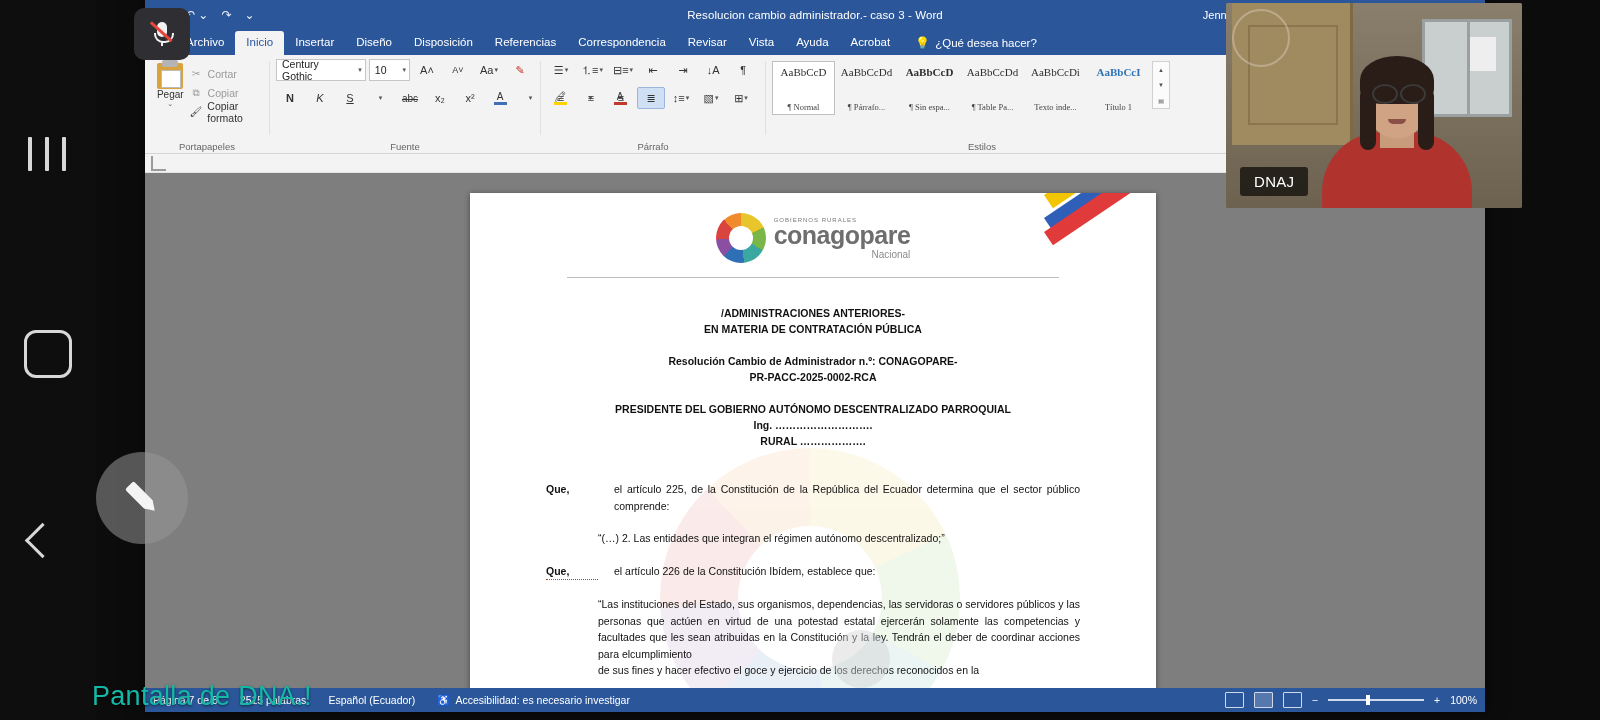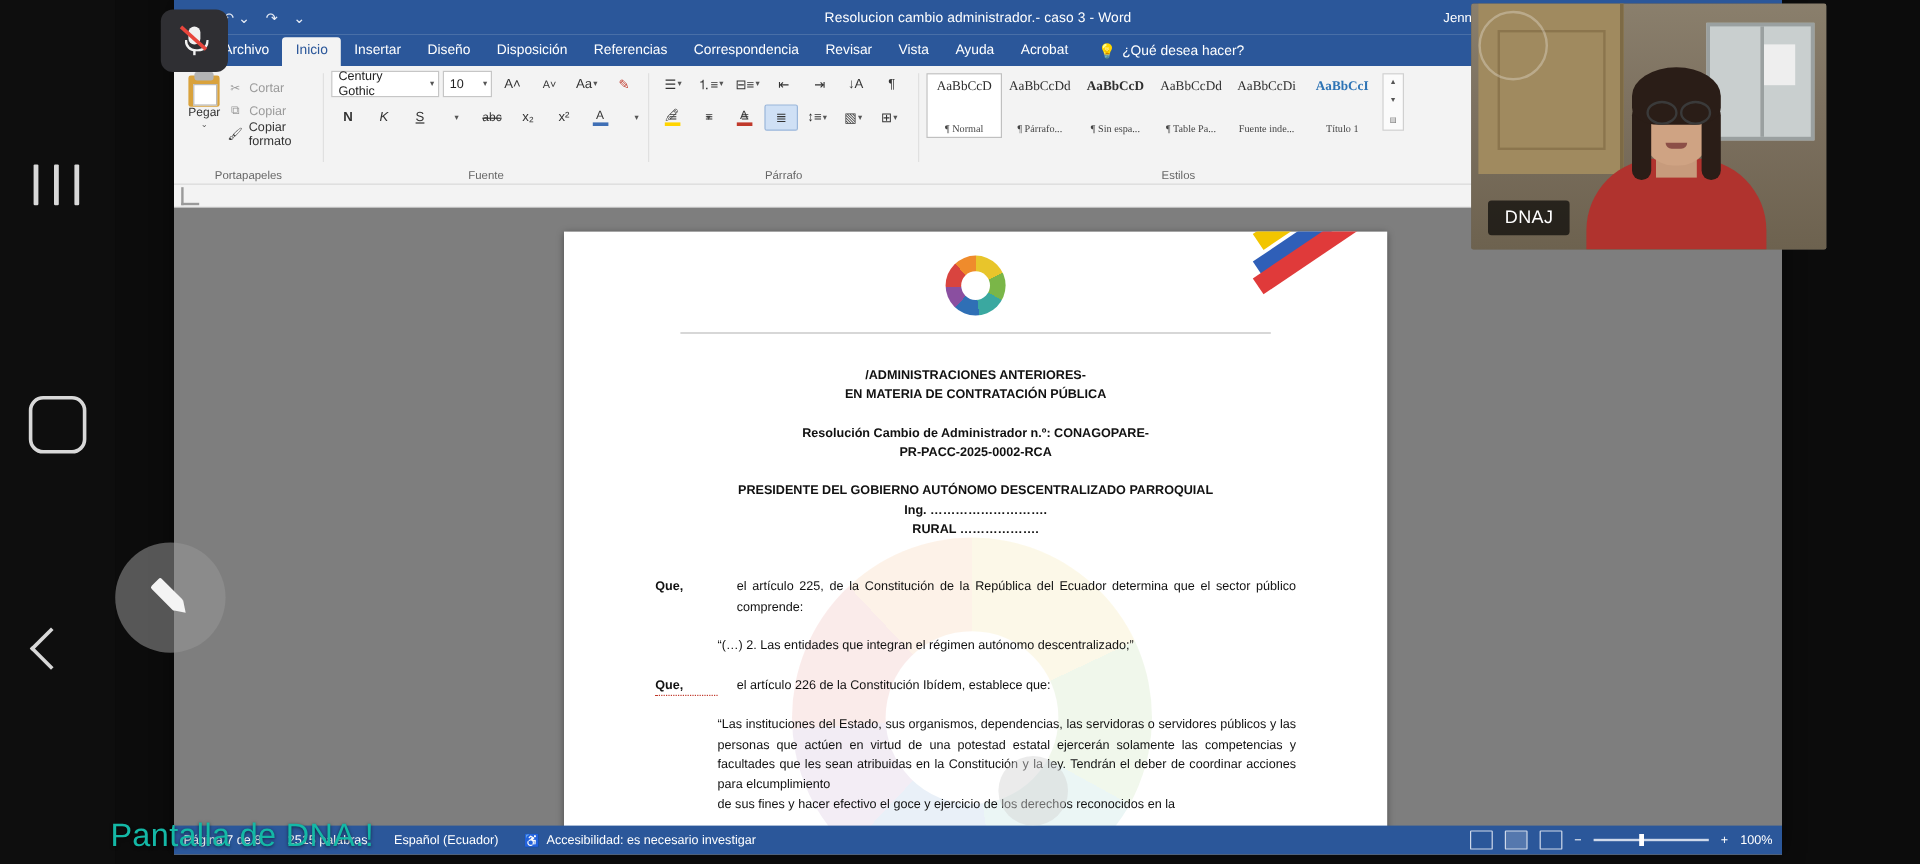--- a/index.html
+++ b/index.html
@@ -577,21 +577,21 @@
           <div class="style-item">
             <span class="style-prev bold">AaBbCcD</span>
             <span class="style-name">¶ Sin espa...</span>
           </div>
           <div class="style-item">
             <span class="style-prev">AaBbCcDd</span>
             <span class="style-name">¶ Table Pa...</span>
           </div>
           <div class="style-item">
             <span class="style-prev">AaBbCcDi</span>
-            <span class="style-name">Fuente inde...</span>
+            <span class="style-name">Texto inde...</span>
           </div>
           <div class="style-item">
             <span class="style-prev bold blue">AaBbCcI</span>
             <span class="style-name">Título 1</span>
           </div>
           <div class="styles-scroll">
             <span>▲</span>
             <span>▼</span>
             <span>▤</span>
           </div>
@@ -617,20 +617,25 @@
           <i class="flag-y"></i>
             <i class="flag-b"></i>
             <i class="flag-r"></i>
         </div>
 
         <div class="watermark"></div>
 
         <div class="logo-wrap">
           <div class="logo-row">
             <div class="logo-mark"></div>
+            <div class="logo-text">
+              <span class="logo-sub1">GOBIERNOS RURALES</span>
+              <span class="logo-main">conagopare</span>
+              <span class="logo-nac">Nacional</span>
+            </div>
           </div>
           <div class="logo-rule"></div>
         </div>
 
         <div class="doc-body">
           <div class="doc-line c b">/ADMINISTRACIONES ANTERIORES-</div>
           <div class="doc-line c b">EN MATERIA DE CONTRATACIÓN PÚBLICA</div>
           <div class="doc-gap"></div>
           <div class="doc-line c b">Resolución Cambio de Administrador n.º: CONAGOPARE-</div>
           <div class="doc-line c b">PR-PACC-2025-0002-RCA</div>

